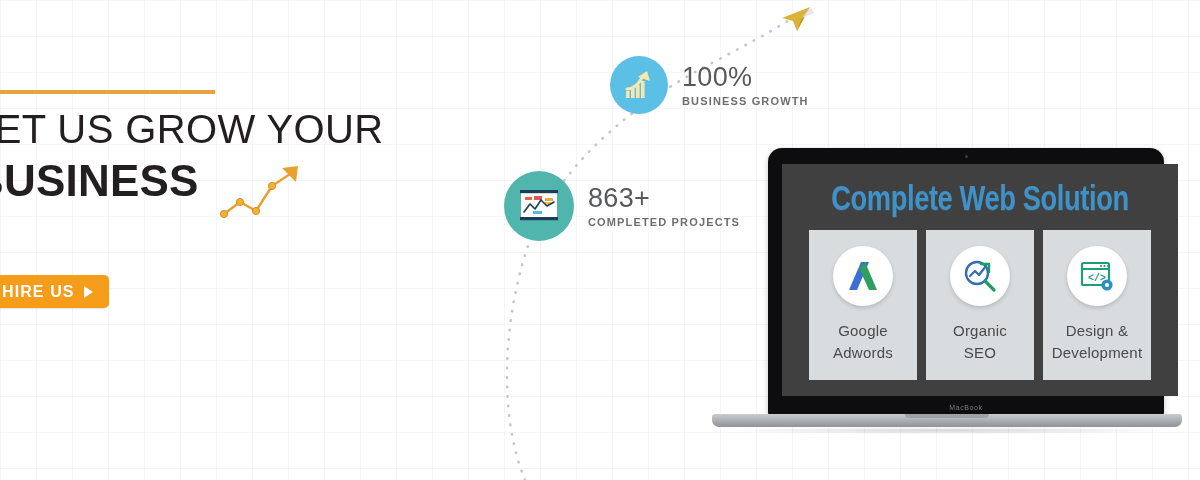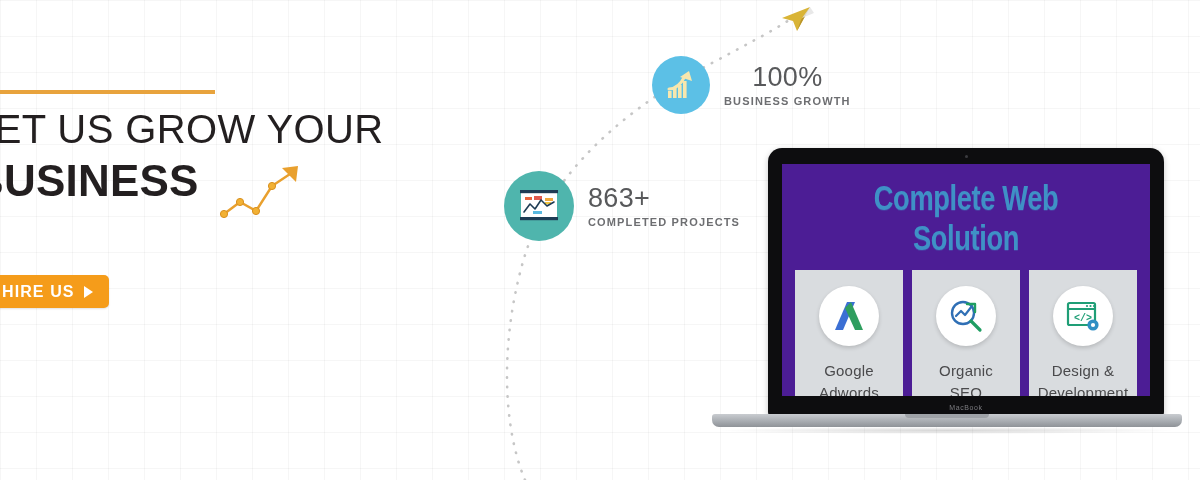--- a/index.html
+++ b/index.html
@@ -132,21 +132,21 @@
     letter-spacing: 0.3px;
   }
   .stat-label {
     font-size: 11px;
     font-weight: 700;
     color: #6d6e71;
     letter-spacing: 1.15px;
     margin-top: 5px;
   }
 
-  #stat-growth   { left: 652px; top: 56px; text-align: center; }
+  #stat-growth   { left: 610px; top: 56px; }
   #stat-growth   .stat-circle { width: 58px; height: 58px; background: #5cc0e6; }
   #stat-projects { left: 504px; top: 171px; }
   #stat-projects .stat-circle { width: 70px; height: 70px; background: #4fb5ad; }
   #stat-clients  { left: 477px; top: 348px; }
   #stat-clients  .stat-circle { width: 68px; height: 68px; background: #f4d93f; }
 
   
   .laptop { position: absolute; left: 712px; top: 148px; width: 470px; height: 292px; }
   .laptop-lid {
     position: absolute;
@@ -162,22 +162,22 @@
     background: #3b3b3f; border-radius: 50%;
   }
   .laptop-brand {
     position: absolute; left: 0; bottom: 5px; width: 100%;
     text-align: center;
     font-size: 7px; color: #7c7c80; letter-spacing: 0.6px;
   }
   .laptop-screen {
     position: absolute;
     left: 14px; top: 16px;
-    width: 368px; height: 232px;
-    background: #4c1d95;
+    width: 396px; height: 232px;
+    background: #404040;
     overflow: hidden;
   }
   .screen-title {
     text-align: center;
     font-size: 35px;
     font-weight: 700;
     color: #3f91c6;
     letter-spacing: -0.5px;
     margin-top: 14px;
     transform: scaleX(0.78);

